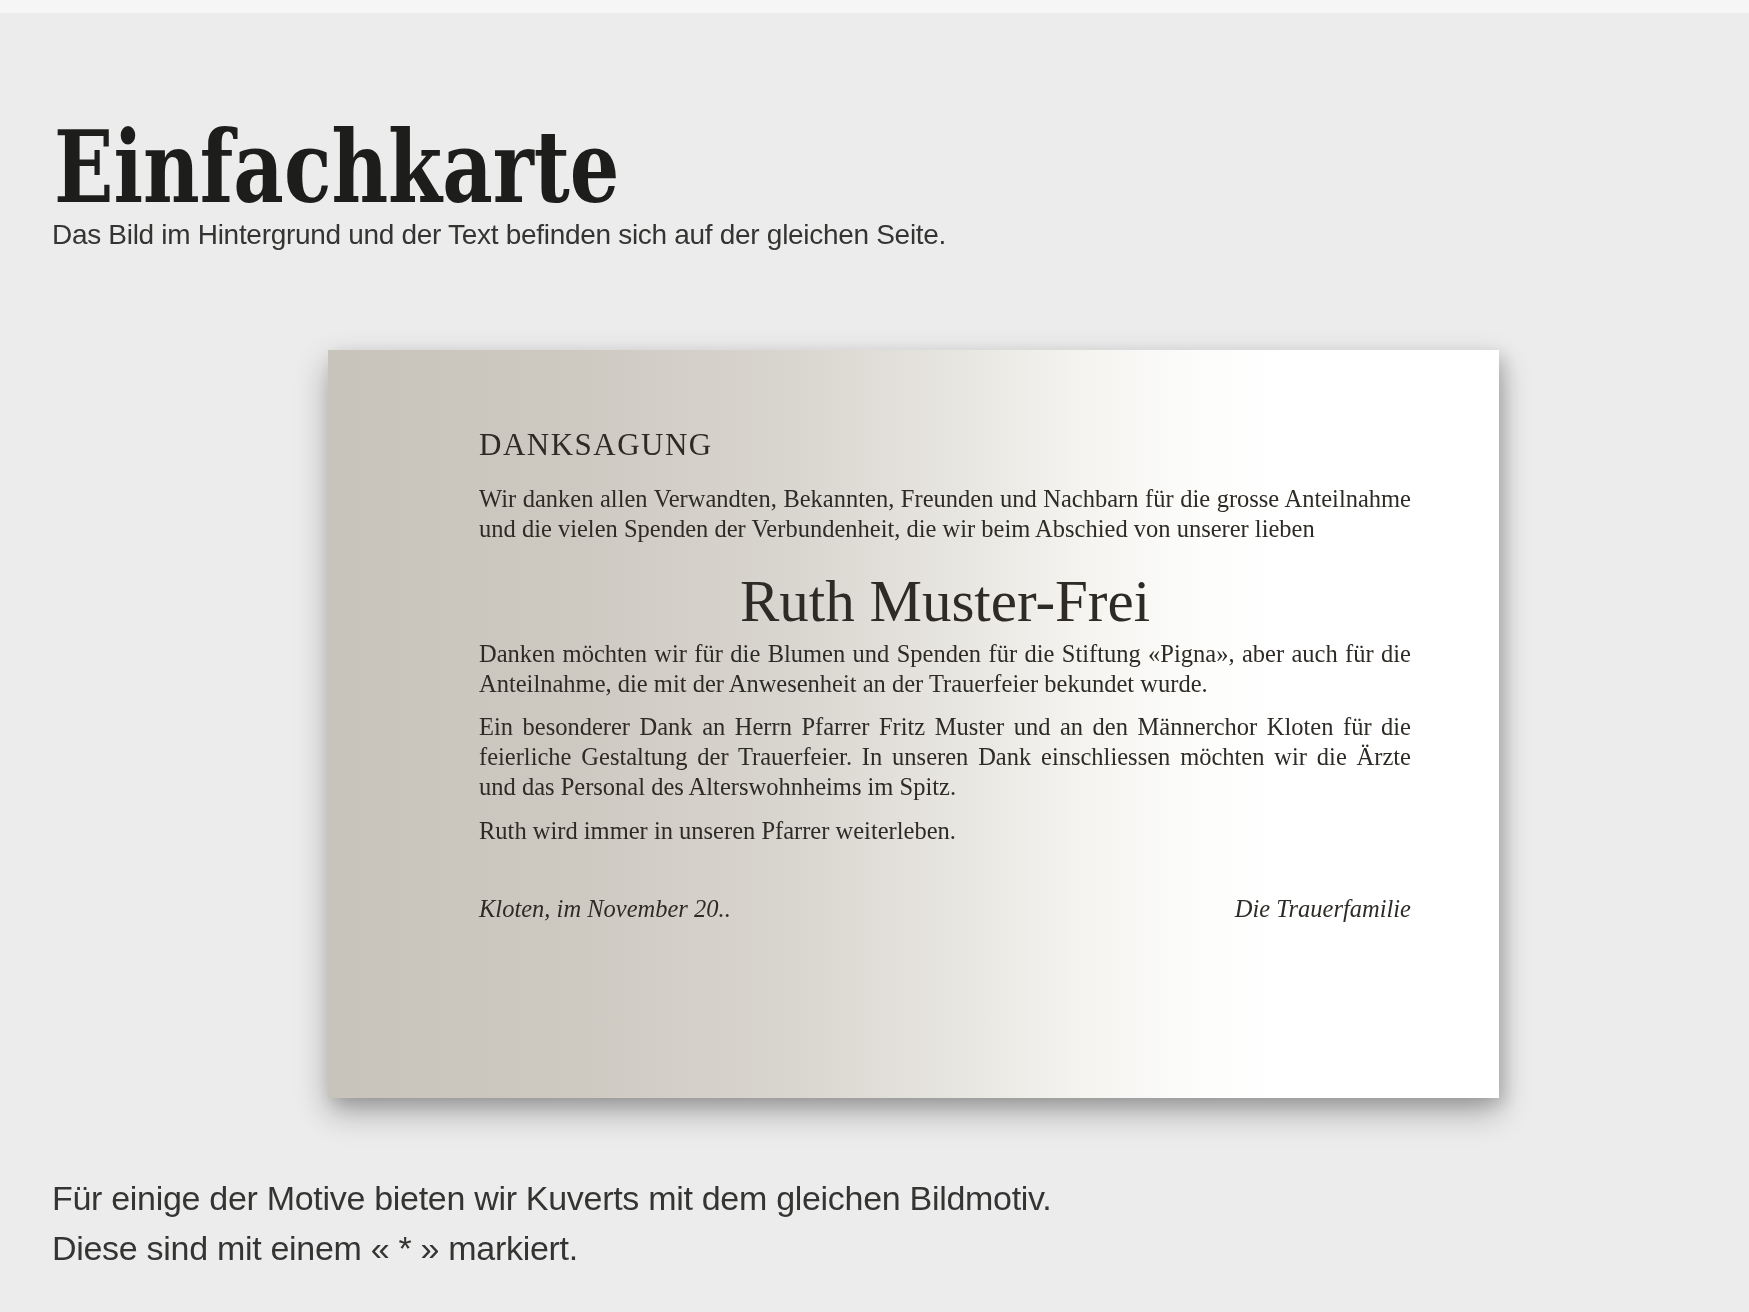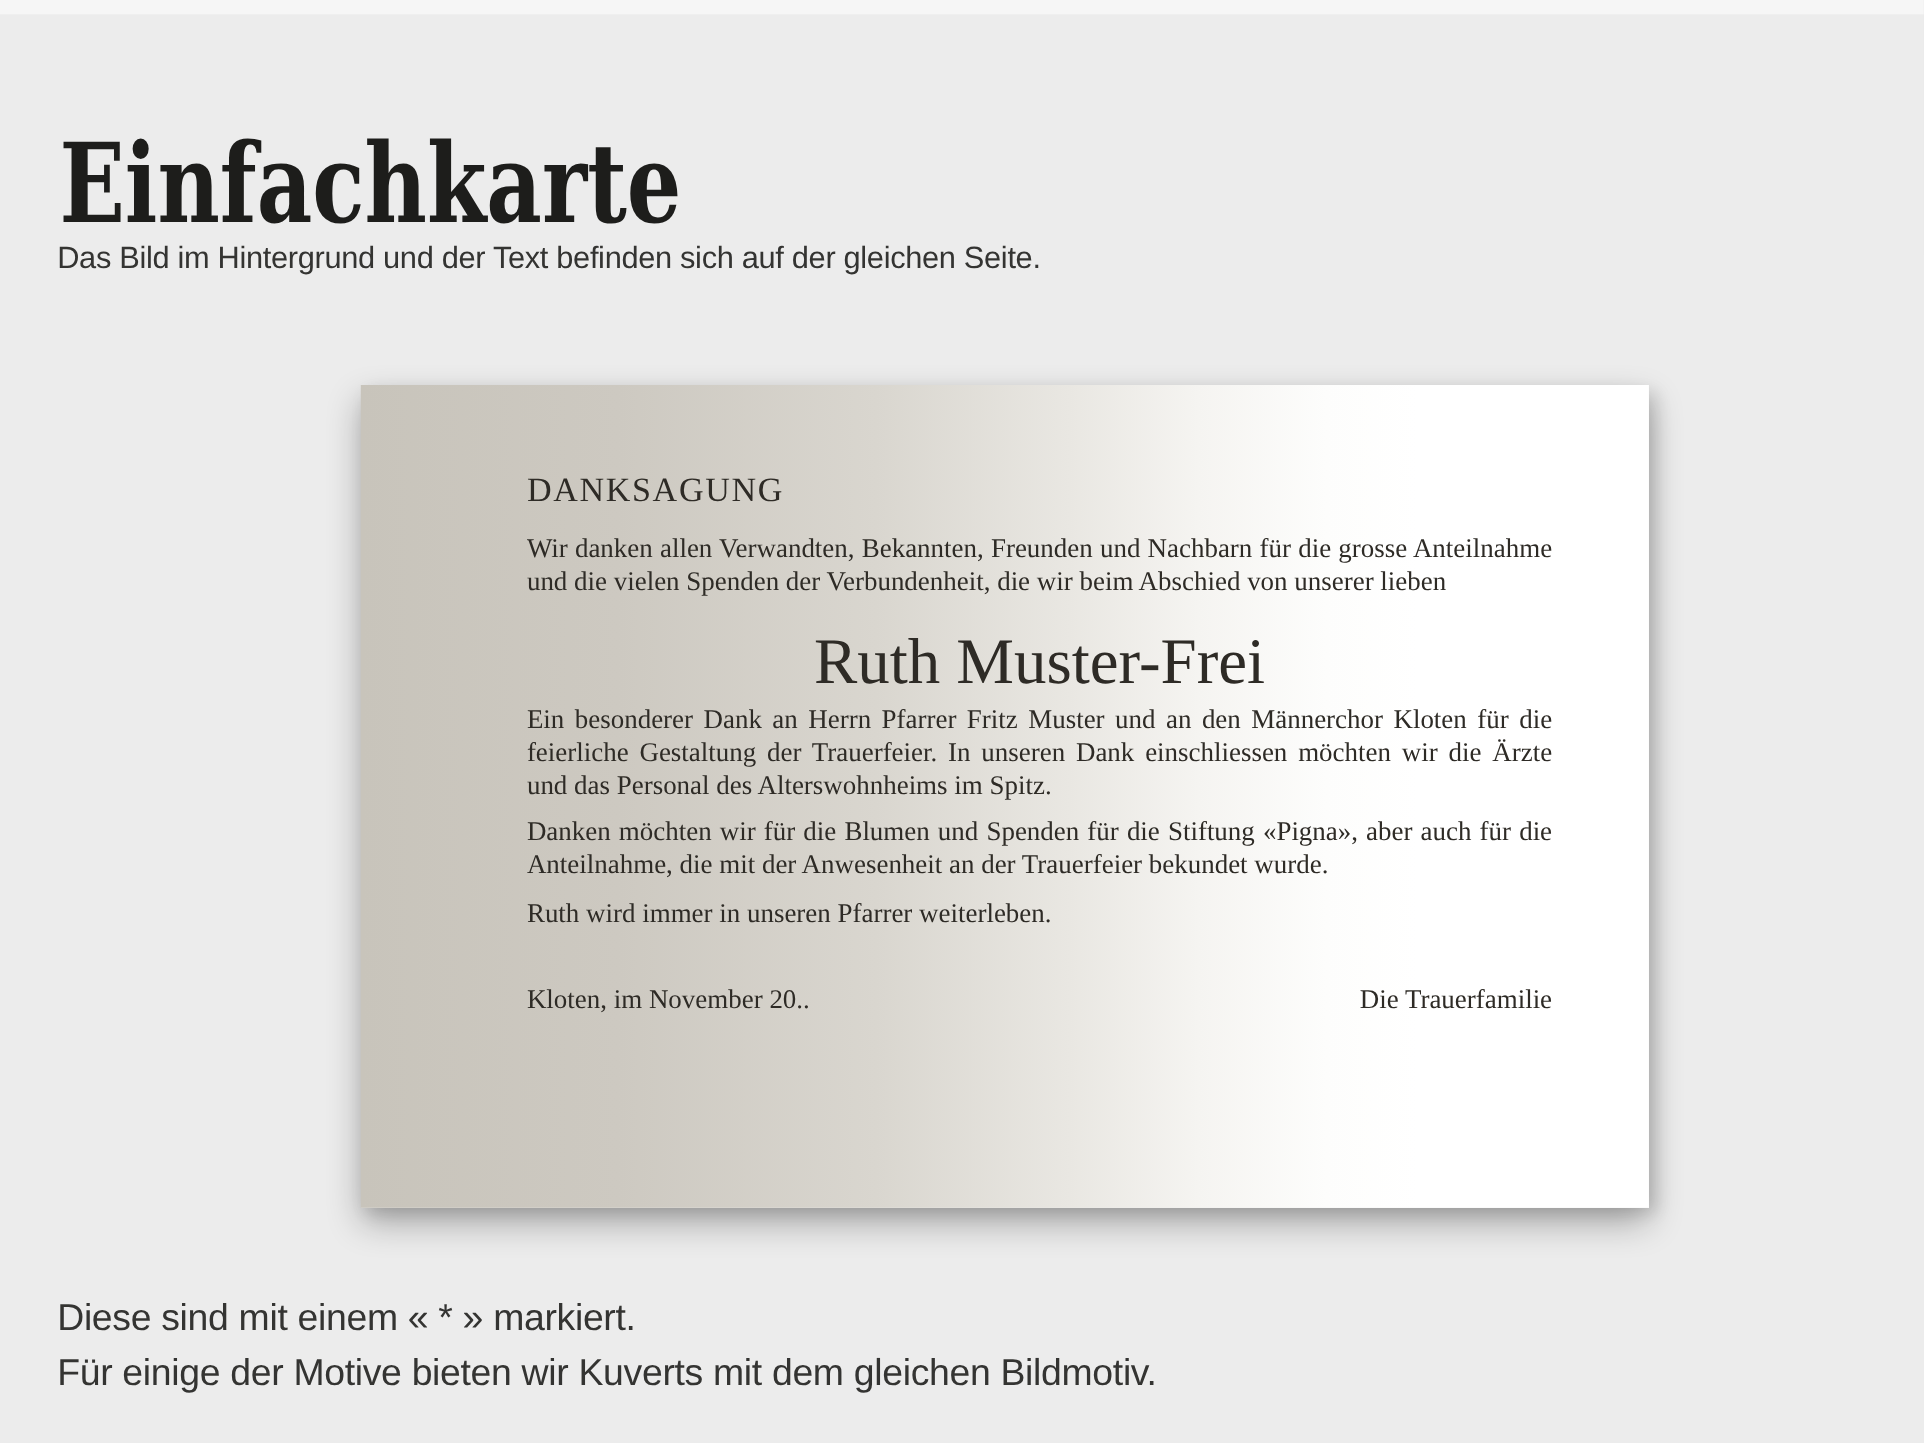--- a/index.html
+++ b/index.html
@@ -55,21 +55,21 @@
     font-size:59px;line-height:52px;
     font-weight:400;
     text-align:center;
   }
   .p2{margin-top:25px;text-align:left;}
   .p3{margin-top:12px;}
   .p4{margin-top:13px;}
   .p5{margin-top:14px;text-align:left;}
   .sign-row{
     margin-top:48px;
-    display:flex;justify-content:space-between;align-items:flex-start;
+    display:flex;justify-content:space-between;align-items:flex-start;font-style:italic;
   }
   .page-footer{
     position:absolute;left:52px;top:1173px;
     font-size:34px;line-height:50px;
     letter-spacing:-0.3px;
     color:#343432;
     white-space:nowrap;
   }
 </style>
 </head>
@@ -84,30 +84,30 @@
 <div class="card">
   <div class="card-text">
 
     <div class="card-heading">DANKSAGUNG</div>
 
     <p class="card-p p1">Wir danken allen Verwandten, Bekannten, Freunden und Nachbarn für die grosse Anteilnahme und die vielen Spenden der Verbundenheit, die wir beim Abschied von unserer lieben</p>
 
     <div class="card-name">Ruth Muster-Frei</div>
 
 
+    <p class="card-p p3">Danken möchten wir für die Blumen und Spenden für die Stiftung «Pigna», aber auch für die Anteilnahme, die mit der Anwesenheit an der Trauerfeier bekundet wurde.</p>
+
     <p class="card-p p4">Ein besonderer Dank an Herrn Pfarrer Fritz Muster und an den Männerchor Kloten für die feierliche Gestaltung der Trauerfeier. In unseren Dank einschliessen möchten wir die Ärzte und das Personal des Alterswohnheims im Spitz.</p>
-
-    <p class="card-p p3">Danken möchten wir für die Blumen und Spenden für die Stiftung «Pigna», aber auch für die Anteilnahme, die mit der Anwesenheit an der Trauerfeier bekundet wurde.</p>
 
     <p class="card-p p5">Ruth wird immer in unseren Pfarrer weiterleben.</p>
 
     <div class="sign-row">
       <span>Kloten, im November 20..</span>
       <span>Die Trauerfamilie</span>
     </div>
 
   </div>
 </div>
 
 <div class="page-footer">
+  <div>Für einige der Motive bieten wir Kuverts mit dem gleichen Bildmotiv.</div>
   <div>Diese sind mit einem « * » markiert.</div>
-  <div>Für einige der Motive bieten wir Kuverts mit dem gleichen Bildmotiv.</div>
 </div>
 
 </body></html>

